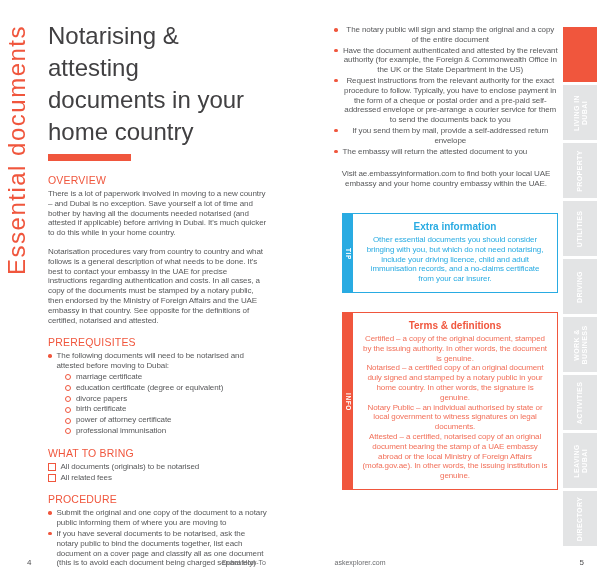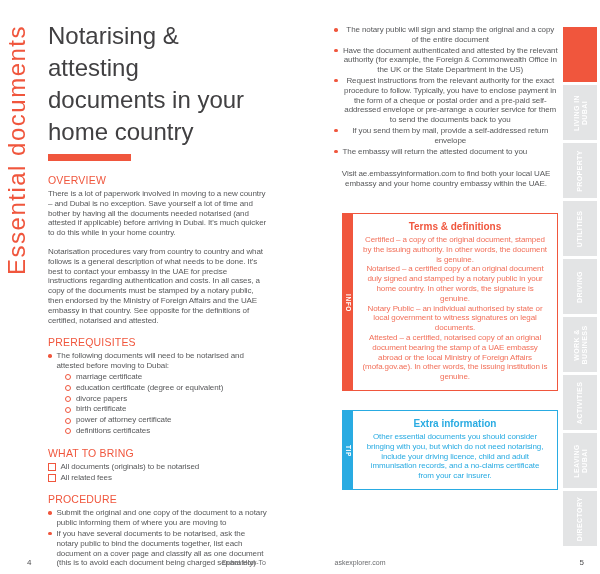--- a/index.html
+++ b/index.html
@@ -96,21 +96,21 @@
       <li>
           <span class="circ"></span>
           <span>birth certificate</span>
         </li>
       <li>
           <span class="circ"></span>
           <span>power of attorney certificate</span>
         </li>
       <li>
           <span class="circ"></span>
-          <span>definitions certificates</span>
+          <span>professional immunisation</span>
         </li>
     </ul>
 
     <h2>WHAT TO BRING</h2>
     <ul>
       <li>
           <span class="check"></span>
           <span>All documents (originals) to be notarised</span>
         </li>
       <li>
@@ -150,43 +150,43 @@
           <span class="dot"></span>
           <span>If you send them by mail, provide a self-addressed return envelope</span>
         </li>
       <li>
           <span class="dot"></span>
           <span>The embassy will return the attested document to you</span>
         </li>
     </ul>
 
     <p class="visit">Visit ae.embassyinformation.com to find both your local UAE embassy and your home country embassy within the UAE.</p>
+
+    <div class="box tip">
+      <div class="box-strip">
+        <span>TIP</span>
+      </div>
+      <div class="box-content">
+        <h3>Extra information</h3>
+        <p>Other essential documents you should consider bringing with you, but which do not need notarising, include your driving licence, child and adult immunisation records, and a no-claims certificate from your car insurer.</p>
+      </div>
+    </div>
 
     <div class="box info">
       <div class="box-strip">
         <span>INFO</span>
       </div>
       <div class="box-content">
         <h3>Terms &amp; definitions</h3>
         <p>Certified – a copy of the original document, stamped by the issuing authority. In other words, the document is genuine.
 Notarised – a certified copy of an original document duly signed and stamped by a notary public in your home country. In other words, the signature is genuine.
 Notary Public – an individual authorised by state or local government to witness signatures on legal documents.
 Attested – a certified, notarised copy of an original document bearing the stamp of a UAE embassy abroad or the local Ministry of Foreign Affairs (mofa.gov.ae). In other words, the issuing institution is genuine.</p>
       </div>
     </div>
-
-    <div class="box tip">
-      <div class="box-strip">
-        <span>TIP</span>
-      </div>
-      <div class="box-content">
-        <h3>Extra information</h3>
-        <p>Other essential documents you should consider bringing with you, but which do not need notarising, include your driving licence, child and adult immunisation records, and a no-claims certificate from your car insurer.</p>
-      </div>
-    </div>
   </div>
 
   <nav class="tabs">
     <div class="tab active">
       <div class="tab-label"></div>
     </div>
     <div class="tab">
       <div class="tab-label">LIVING IN DUBAI</div>
     </div>
     <div class="tab">

